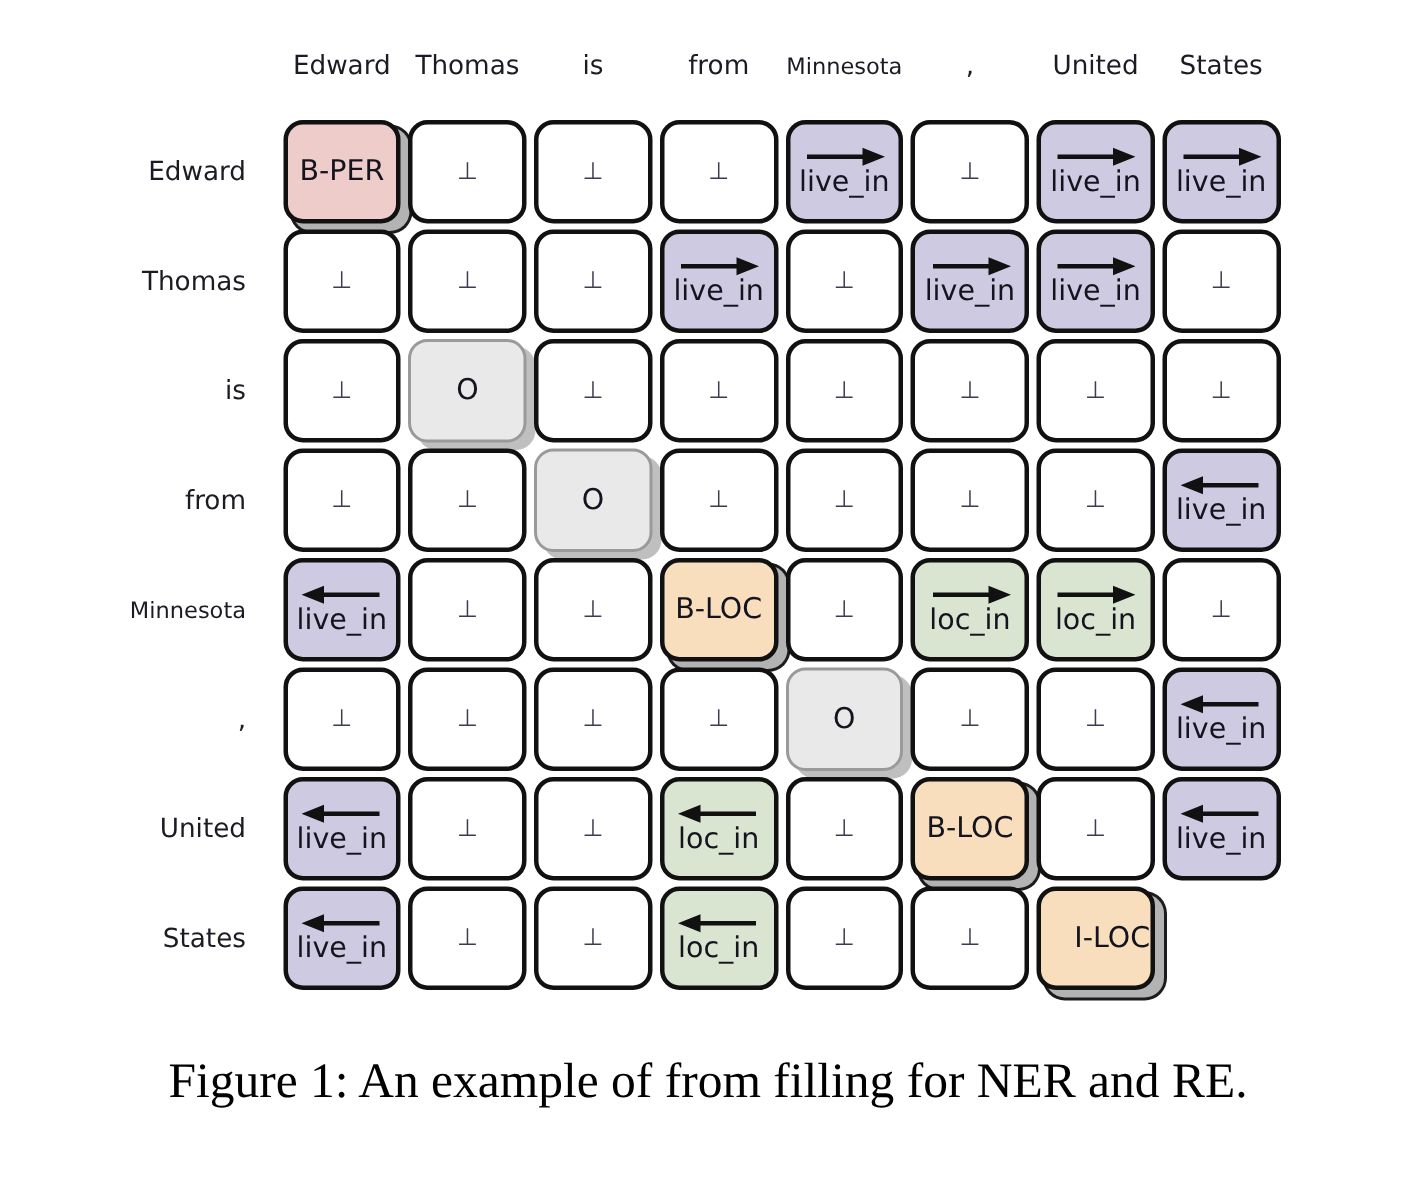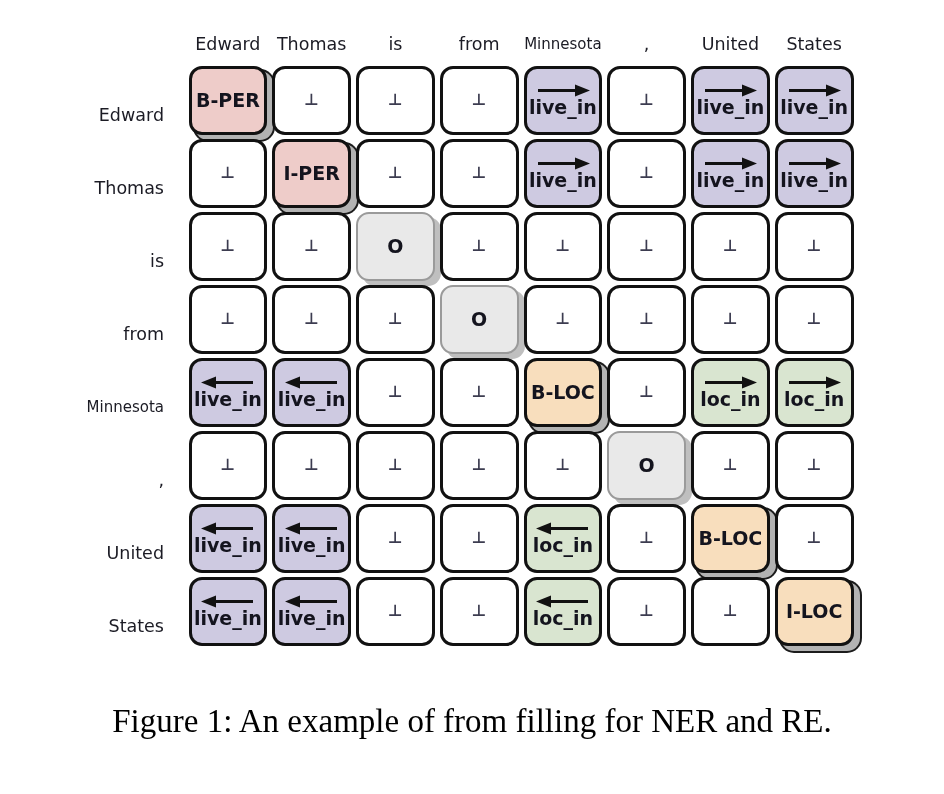--- a/index.html
+++ b/index.html
@@ -11,22 +11,22 @@
     grid-template-columns:repeat(8,83.75px);}
   .col-head{display:flex;align-items:center;justify-content:center;font-size:17.5px;color:#1b1b24;}
   .col-head.small{font-size:15px;}
 
   
   .row-labels{position:absolute;left:0;top:78px;width:174px;display:grid;grid-template-rows:repeat(8,73px);}
   .row-head{display:flex;align-items:center;justify-content:flex-end;padding-right:10px;font-size:17.5px;color:#1b1b24;}
   .row-head.small{font-size:15px;}
 
   
-  .grid{position:absolute;left:186px;top:64px;width:670px;display:grid;
-    grid-template-columns:repeat(8,83.75px);grid-template-rows:repeat(8,73px);font-weight:bold;}
+  .grid{position:absolute;left:186px;top:78px;width:670px;display:grid;
+    grid-template-columns:repeat(8,83.75px);grid-template-rows:repeat(8,73px);}
   .cell{box-sizing:border-box;padding:2px 2.5px;}
   .box{box-sizing:border-box;width:100%;height:100%;border:3px solid #111111;border-radius:13px;
     display:flex;flex-direction:column;align-items:center;justify-content:center;line-height:1.05;}
   .box.o{border:2px solid #9a9a9a;}
   .box.shadow{box-shadow:6px 5px 0 0 #b3b3b3, 6px 5px 0 2px #1c1c1c;}
   .box.o.shadow{box-shadow:6px 5px 0 0 #bfbfbf;}
   .lab{font-size:19px;color:#14141e;}
   .lab.bottom{font-size:16px;color:#3c3c50;}
   .box svg{display:block;margin-bottom:1px;}
 
@@ -110,25 +110,20 @@
           </svg>
           <span class="lab">live_in</span>
         </div>
       </div>
       <div class="cell">
         <div class="box empty" style="background: rgb(255, 255, 255);">
           <span class="lab bottom">⊥</span>
         </div>
       </div>
       <div class="cell">
-        <div class="box per shadow" style="background: rgb(238, 204, 201);">
-          <span class="lab">I-PER</span>
-        </div>
-      </div>
-      <div class="cell">
         <div class="box empty" style="background: rgb(255, 255, 255);">
           <span class="lab bottom">⊥</span>
         </div>
       </div>
       <div class="cell">
         <div class="box empty" style="background: rgb(255, 255, 255);">
           <span class="lab bottom">⊥</span>
         </div>
       </div>
       <div class="cell">
@@ -432,19 +427,19 @@
         <div class="box empty" style="background: rgb(255, 255, 255);">
           <span class="lab bottom">⊥</span>
         </div>
       </div>
       <div class="cell">
         <div class="box empty" style="background: rgb(255, 255, 255);">
           <span class="lab bottom">⊥</span>
         </div>
       </div>
       <div class="cell">
-        <div class="box loc shadow" style="background: rgb(248, 222, 189);">
+        <div class="box loc shadow" style="background: rgb(248, 222, 189); align-items: flex-end;">
           <span class="lab">I-LOC</span>
         </div>
       </div>
     </div>
   <div class="caption">Figure 1: An example of from filling for NER and RE.</div>
 </div>
 
 </body></html>

